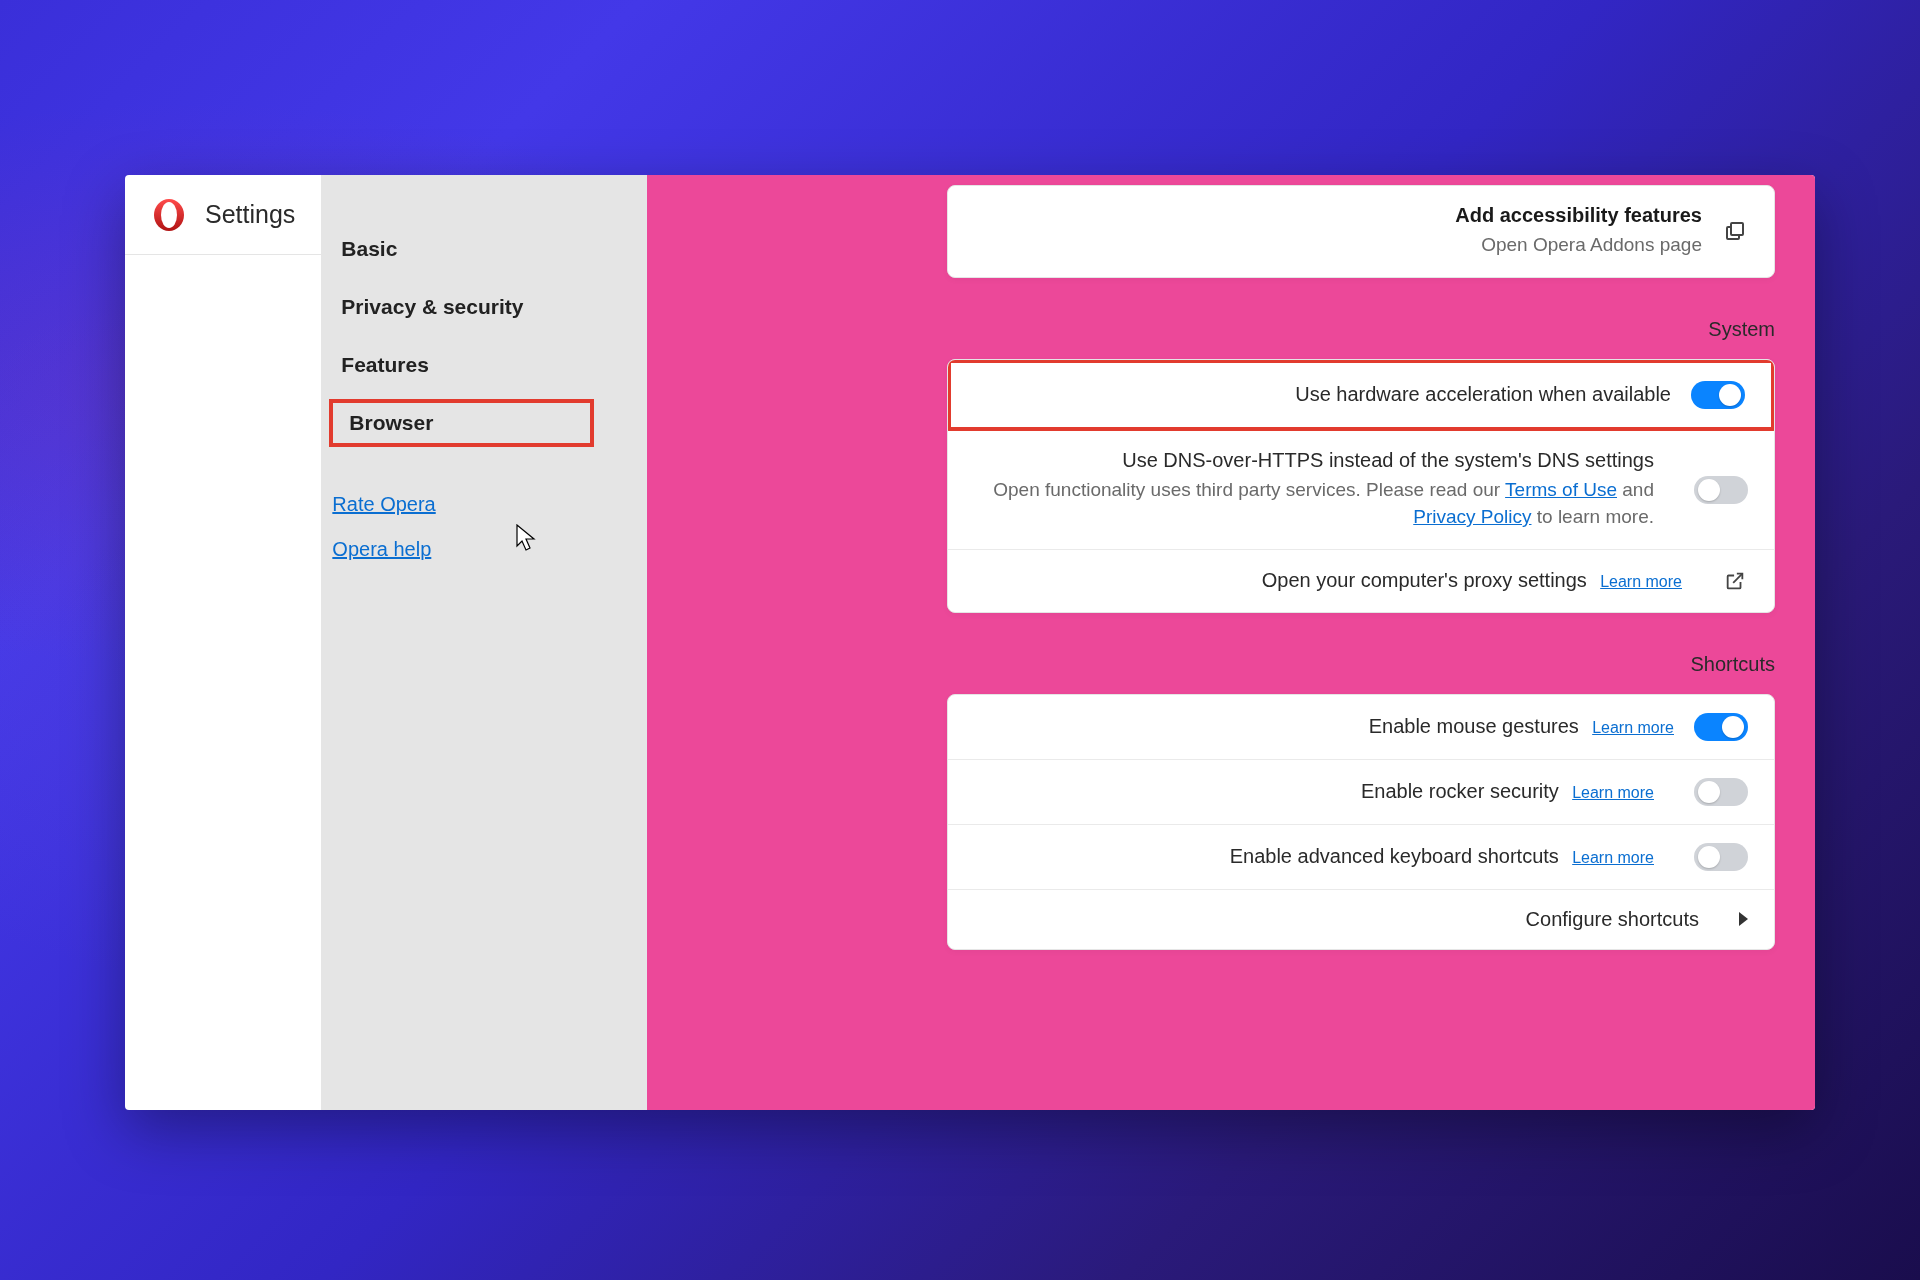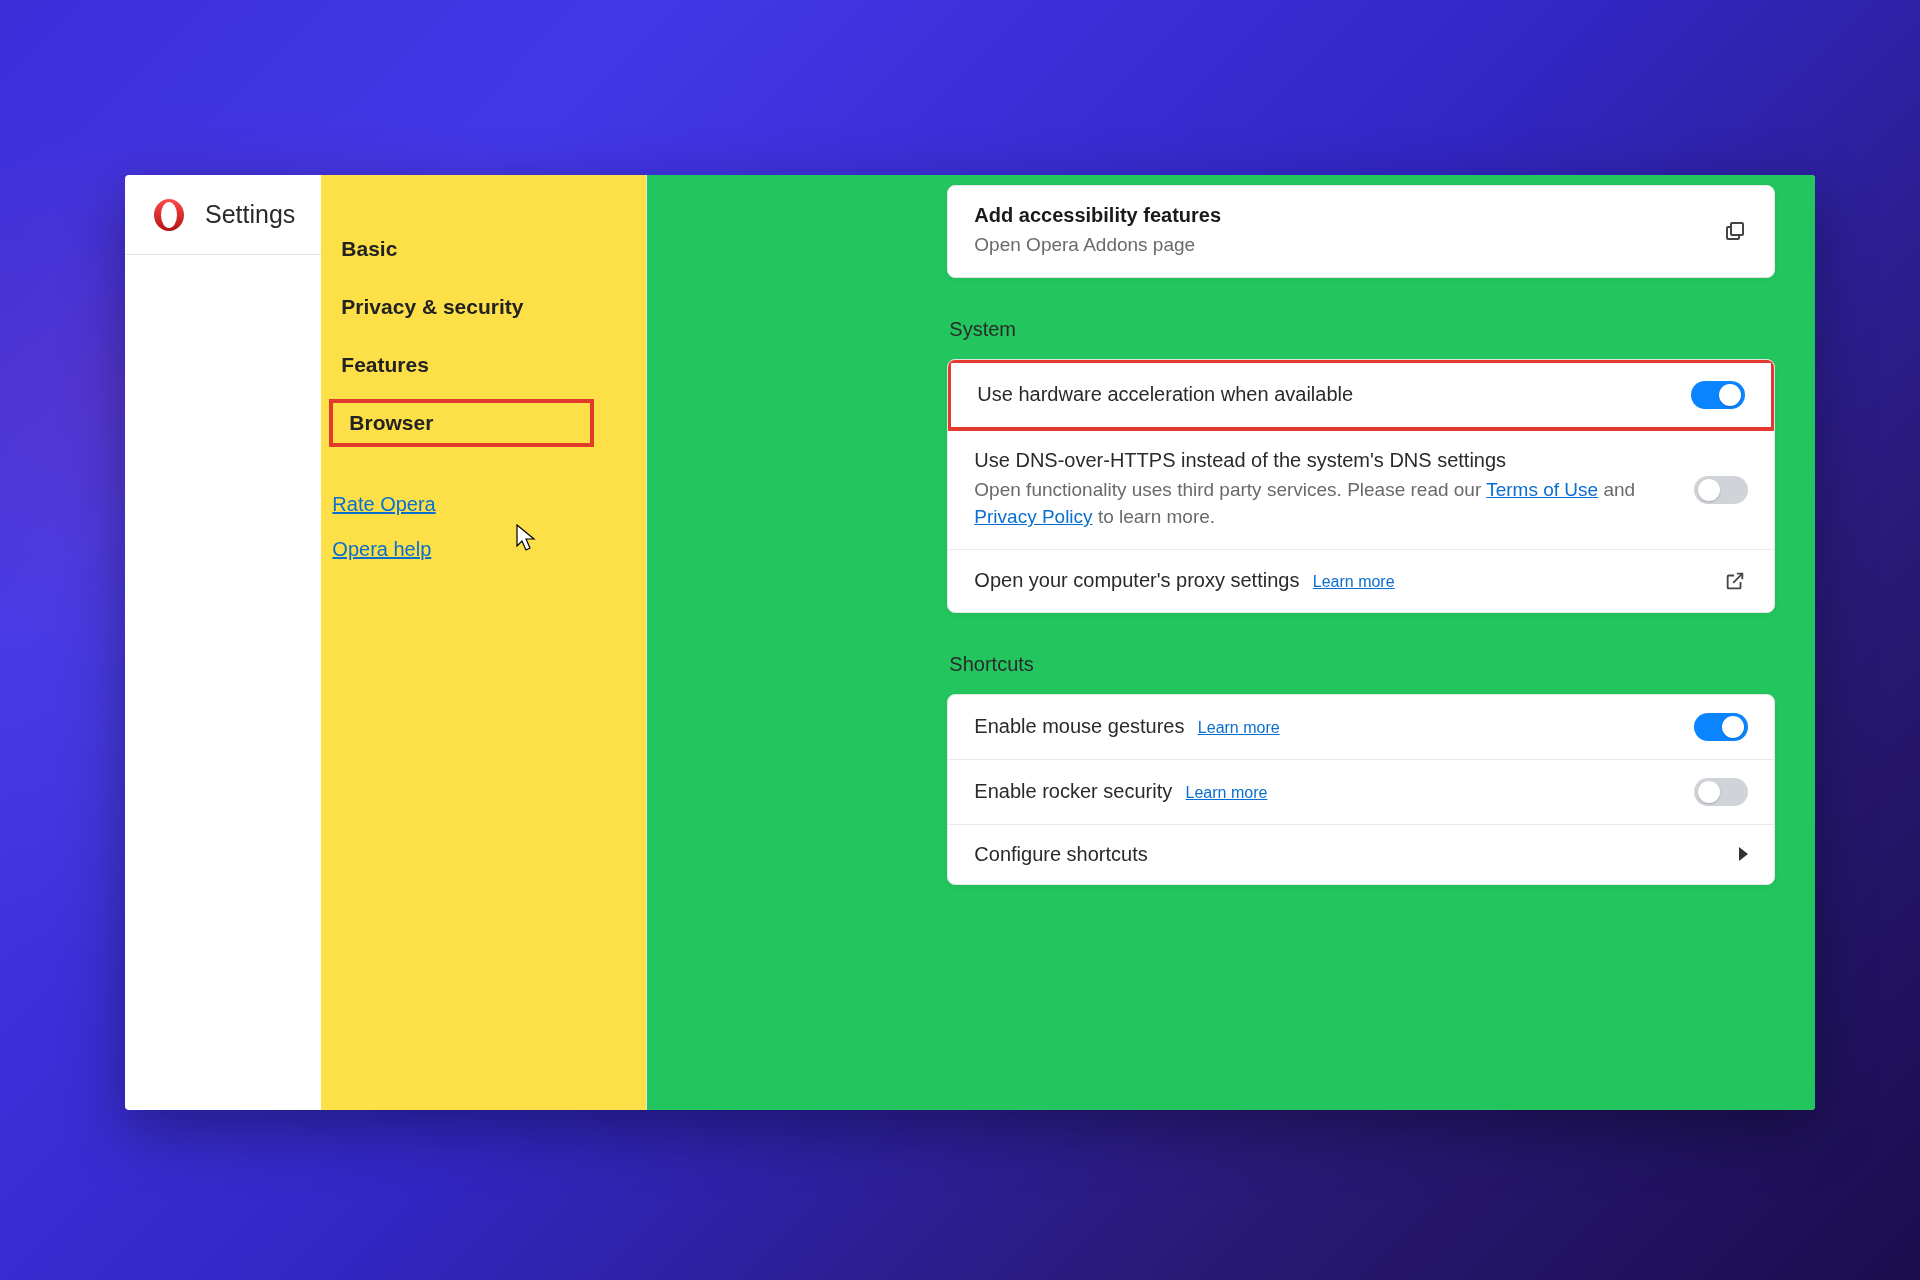--- a/index.html
+++ b/index.html
@@ -26,21 +26,21 @@
     display: flex; align-items: center;
     gap: 18px;
     padding: 0 26px;
     border-bottom: 1px solid #e5e5e5;
   }
   .opera-logo { width: 36px; height: 36px; display:flex; align-items:center; justify-content:center; }
   .topbar-title { font-size: 25px; color: #2a2a2a; font-weight: 400; }
   .body { flex: 1; display: flex; min-height: 0; }
   .sidebar {
     width: 326px;
-    background: #fde047;
+    background: #e5e5e5;
     border-right: 1px solid #e3e6ea;
     padding: 50px 0 0 0;
   }
   .sidebar-item {
     display: block;
     padding: 12px 20px 12px 20px;
     font-size: 21px;
     color: #3a3a3a;
     cursor: pointer;
     margin: 0 0 10px 0;
@@ -58,24 +58,25 @@
     padding: 6px 11px;
     font-size: 20px;
     color: #0a6ed1;
     text-decoration: underline;
     cursor: pointer;
     margin-bottom: 10px;
   }
   .sidebar-gap { height: 30px; }
   .content {
     flex: 1;
-    background: #22c55e;
+    background: #ec4899;
     padding: 10px 40px 20px 300px;
     overflow: auto;
     position: relative;
+    text-align: right;
   }
   .section-title {
     font-size: 20px;
     font-weight: 400;
     color: #2a2a2a;
     margin: 40px 0 18px 2px;
   }
   .card {
     background: #fff;
     border: 1px solid #e5e5e5;
@@ -246,20 +247,30 @@
             <div class="row-text">
               <span class="row-title">Enable rocker security</span>
               &nbsp;
               <a class="inline-link">Learn more</a>
             </div>
             <div class="toggle off">
                 <div class="knob"></div>
               </div>
           </div>
 
+          <div class="row">
+            <div class="row-text">
+              <span class="row-title">Enable advanced keyboard shortcuts</span>
+              &nbsp;
+              <a class="inline-link">Learn more</a>
+            </div>
+            <div class="toggle off">
+                <div class="knob"></div>
+              </div>
+          </div>
 
           <div class="row">
             <div class="row-text">
               <span class="row-title">Configure shortcuts</span>
             </div>
             <span class="chevron"></span>
           </div>
         </div>
 
       </div>

